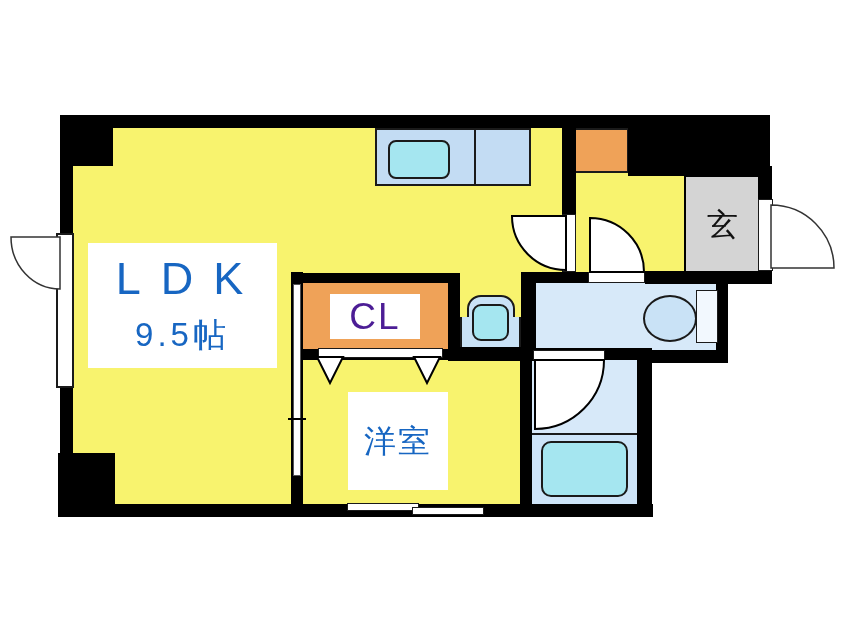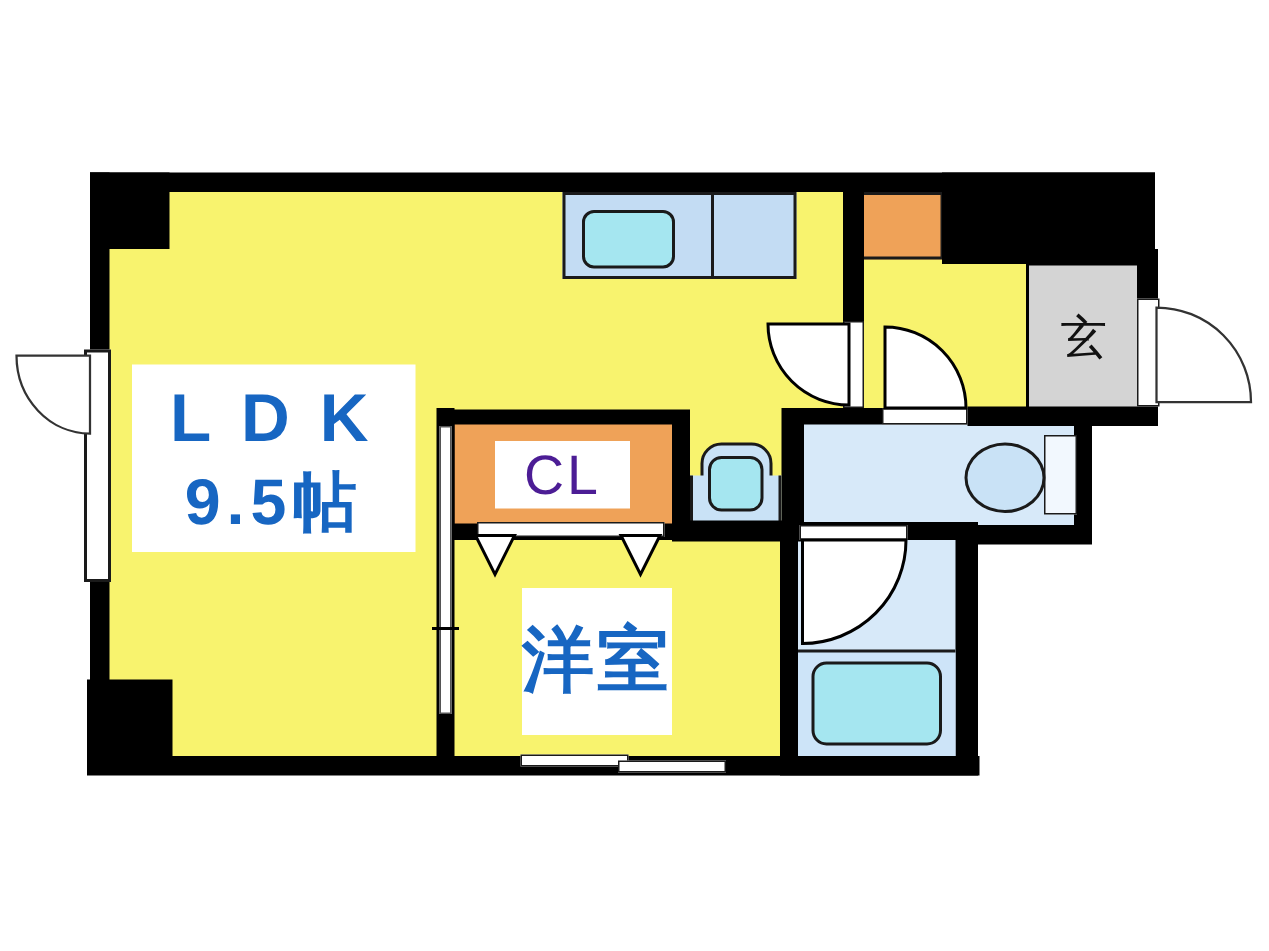--- a/index.html
+++ b/index.html
@@ -13,27 +13,27 @@
   .floor-gray{background:#D4D4D4;border:2px solid #000;}
   .floor-wet{background:#D7E9F9;}
   .blk{background:#000;}
   .fixture-blue{background:#C9E2F6;border:2px solid #1a1a1a;}
   .fixture-cyan{background:#A5E6F0;border:2px solid #1a1a1a;}
   .counter{background:#C3DCF3;border:2px solid #1a1a1a;}
   .orange-box{background:#EFA258;border:2px solid #1a1a1a;}
   .white-open{background:#fff;border:2px solid #1a1a1a;}
   .white-thin{background:#fff;border:1px solid #1a1a1a;}
   .label-box{background:#fff;display:flex;flex-direction:column;align-items:center;justify-content:center;text-align:center;}
-  .txt-blue{color:#1766C2;font-weight:700;}
+  .txt-blue{color:#1766C2;font-weight:400;}
   .txt-cl{color:#4c1d95;font-weight:400;font-size:37px;letter-spacing:2px;}
   .txt-genkan{color:#111;font-size:31px;font-weight:500;}
   #svg-overlay{position:absolute;left:0;top:0;pointer-events:none;}
   .ldk-l1{font-size:45px;letter-spacing:20px;line-height:58px;text-indent:14px;}
-  .ldk-l2{font-size:43px;letter-spacing:4px;line-height:54px;}
-  .yo-l{font-size:48px;line-height:48px;letter-spacing:2px;}
+  .ldk-l2{font-size:33px;letter-spacing:4px;line-height:54px;}
+  .yo-l{font-size:32px;line-height:48px;letter-spacing:2px;}
 </style>
 </head>
 <body>
 
 <div id="stage">
 
   <div class="abs floor-yellow" style="left:72px;top:127px;width:491px;height:378px;"></div>
   <div class="abs floor-yellow" style="left:563px;top:127px;width:123px;height:156px;"></div>
   <div class="abs floor-gray" style="left:684px;top:175px;width:77px;height:99px;display:flex;align-items:center;justify-content:center;">
     <span class="txt-genkan">玄</span>

